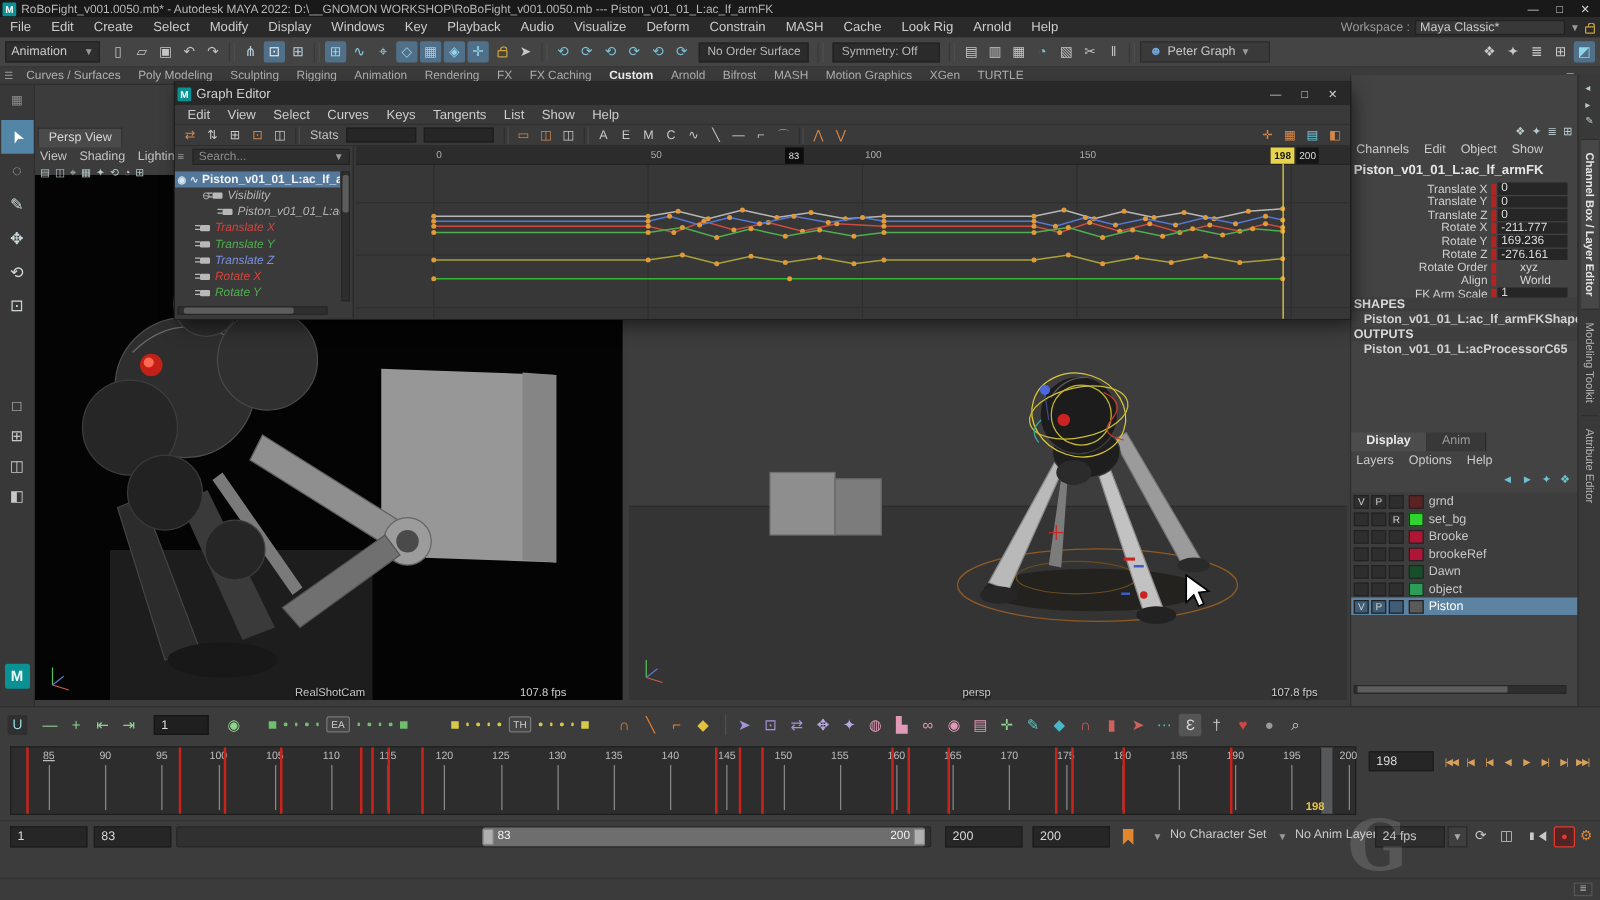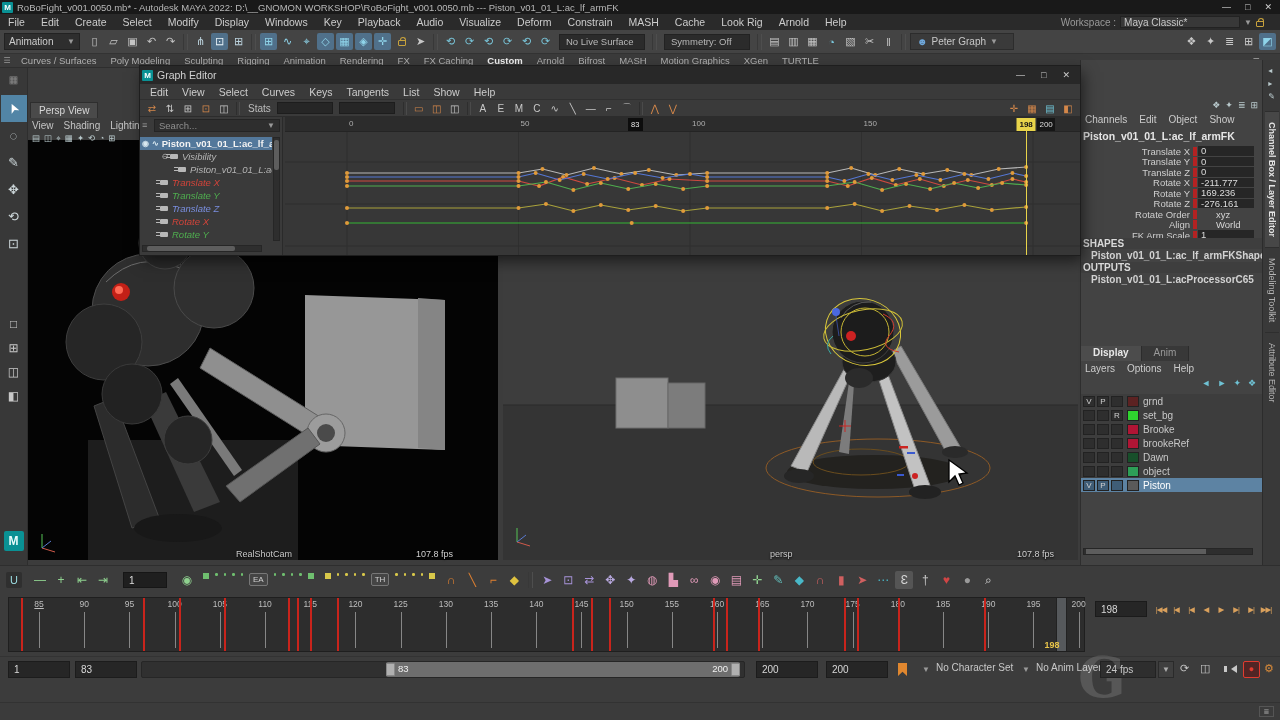--- a/index.html
+++ b/index.html
@@ -6,21 +6,21 @@
   body{background:#111;font-family:"Liberation Sans",sans-serif}
   #app{position:relative;width:1280px;height:720px;background:#3c3c3c;overflow:hidden;color:#c8c8c8}
   
   #titlebar{position:absolute;left:0;top:0;width:1280px;height:14px;background:#191919;display:flex;align-items:center;font-size:9.5px;color:#b8b8b8}
   .app-icon{width:11px;height:11px;background:#0a9194;color:#fff;font-size:8px;font-weight:bold;display:flex;align-items:center;justify-content:center;margin:0 4px 0 2px;border-radius:1px}
   #title-text{white-space:nowrap;overflow:hidden}
   #win-controls{margin-left:auto;display:flex;gap:14px;padding-right:8px;font-size:9px;color:#cfcfcf}
   #menubar{position:absolute;left:0;top:14px;width:1280px;height:16px;background:#2a2a2a;display:flex;align-items:center;font-size:10.5px}
   #menu-items{display:flex}
   .mi{padding:0 8px;color:#cccccc}
-  #workspace{margin-left:auto;display:flex;align-items:center;gap:4px;padding-right:16px;font-size:10px}
+  #workspace{margin-left:auto;display:flex;align-items:center;gap:4px;padding-right:4px;font-size:10px}
   #workspace .ws-label{color:#9a9a9a}
   #workspace .ws-select{width:120px;height:12px;background:#383838;border:1px solid #222;color:#c8c8c8;padding:0 3px;display:flex;align-items:center}
   .caret{color:#999;font-size:8px}
   .mini-lock{display:inline-block;width:8px;height:6px;border:1px solid #c8a23c;border-radius:1px;position:relative;margin-top:3px}
   .mini-lock::before{content:'';position:absolute;top:-4px;left:1px;width:4px;height:3px;border:1px solid #c8a23c;border-bottom:none;border-radius:3px 3px 0 0}
   #statusline{position:absolute;left:0;top:30px;width:1280px;height:24px;background:#444444;border-bottom:1px solid #333;display:flex;align-items:center;gap:2px;padding:0 4px}
   .sl-select{width:76px;height:17px;background:#2e2e2e;border:1px solid #222;font-size:10px;color:#ccc;display:flex;align-items:center;justify-content:space-between;padding:0 4px;margin-right:4px}
   .sl-sep{width:5px;height:16px;border-left:1px solid #383838;border-right:1px solid #4e4e4e;margin:0 2px}
   .sl-spacer{flex:1}
   .sl-icon{width:17px;height:17px;display:flex;align-items:center;justify-content:center;font-size:11px;color:#c4c4c4;border-radius:2px}
@@ -122,21 +122,21 @@
   #side-strip{position:absolute;left:1262px;top:60px;width:18px;height:505px;background:#393939;border-left:1px solid #2c2c2c;display:flex;flex-direction:column;align-items:center}
   #side-strip .strip-icons{display:flex;flex-direction:column;gap:4px;margin:6px 0 10px;font-size:8px;color:#b9c9cc}
   .side-tab{writing-mode:vertical-rl;font-size:9px;color:#b4b4b4;padding:10px 2px;border-top:1px solid #2e2e2e}
   .side-tab.active{color:#e4e4e4;background:#474747;font-weight:bold}
   
   #pb-row{position:absolute;left:0;top:565px;width:1280px;height:28px;background:#3c3c3c;border-top:1px solid #2e2e2e;display:flex;align-items:center;gap:3px;padding:0 6px}
   #pb-logo{width:16px;height:16px;background:#2f2f2f;border-radius:2px;color:#9adbe0;font-size:11px;display:flex;align-items:center;justify-content:center;margin-right:6px}
   .pb-icon{width:18px;height:18px;display:flex;align-items:center;justify-content:center;font-size:12px}
   .pb-icon.on{background:#555;border-radius:2px}
   #pb-frame{width:44px;height:16px;background:#1f1f1f;border:1px solid #161616;color:#ddd;font-size:10px;line-height:16px;padding-left:5px;margin:0 8px}
-  .dotstrip{display:flex;align-items:flex-start;gap:6px;margin:0 4px}
+  .dotstrip{display:flex;align-items:center;gap:6px;margin:0 16px}
   .dotstrip .sq{width:6px;height:6px}
   .dotstrip .dot{width:2.5px;height:2.5px;border-radius:50%}
   .dotstrip .chip{border:1px solid #777;border-radius:2px;color:#cfcfcf;font-size:8px;padding:1px 3px;background:#454545}
   
   #tl-row{position:absolute;left:0;top:593px;width:1280px;height:63px;background:#3c3c3c}
   #timeline{position:absolute;left:8px;top:4px;width:1077px;height:55px;background:#2d2d2d;border:1px solid #1f1f1f}
   .tl-label{position:absolute;top:1px;font-size:8.5px;color:#bdbdbd;transform:translateX(-50%)}
   .tl-tick{position:absolute;top:14px;bottom:3px;width:1px;background:#878787}
   .tl-key{position:absolute;top:0;bottom:0;width:2px;background:#c9241c}
   .tl-playhead{position:absolute;top:0;bottom:0;width:11px;background:#56595c;border-left:1px solid #222;border-right:1px solid #222}
@@ -249,21 +249,21 @@
         <span class="mini-lock"></span>
       </div>
       <div class="sl-icon" style="color: rgb(200, 200, 200);">➤</div>
       <div class="sl-sep"></div>
       <div class="sl-icon" style="color: rgb(121, 196, 216);">⟲</div>
       <div class="sl-icon" style="color: rgb(121, 196, 216);">⟳</div>
       <div class="sl-icon" style="color: rgb(121, 196, 216);">⟲</div>
       <div class="sl-icon" style="color: rgb(121, 196, 216);">⟳</div>
       <div class="sl-icon" style="color: rgb(121, 196, 216);">⟲</div>
       <div class="sl-icon" style="color: rgb(121, 196, 216);">⟳</div>
-      <div class="sl-field">No Live Surface</div>
+      <div class="sl-field">No Order Surface</div>
       <div class="sl-sep"></div>
       <div class="sl-field">Symmetry: Off</div>
       <div class="sl-sep"></div>
       <div class="sl-icon">▤</div>
       <div class="sl-icon">▥</div>
       <div class="sl-icon">▦</div>
       <div class="sl-icon" style="color: rgb(121, 196, 216);">◔</div>
       <div class="sl-icon">▧</div>
       <div class="sl-icon">✂</div>
       <div class="sl-icon">‖</div>

